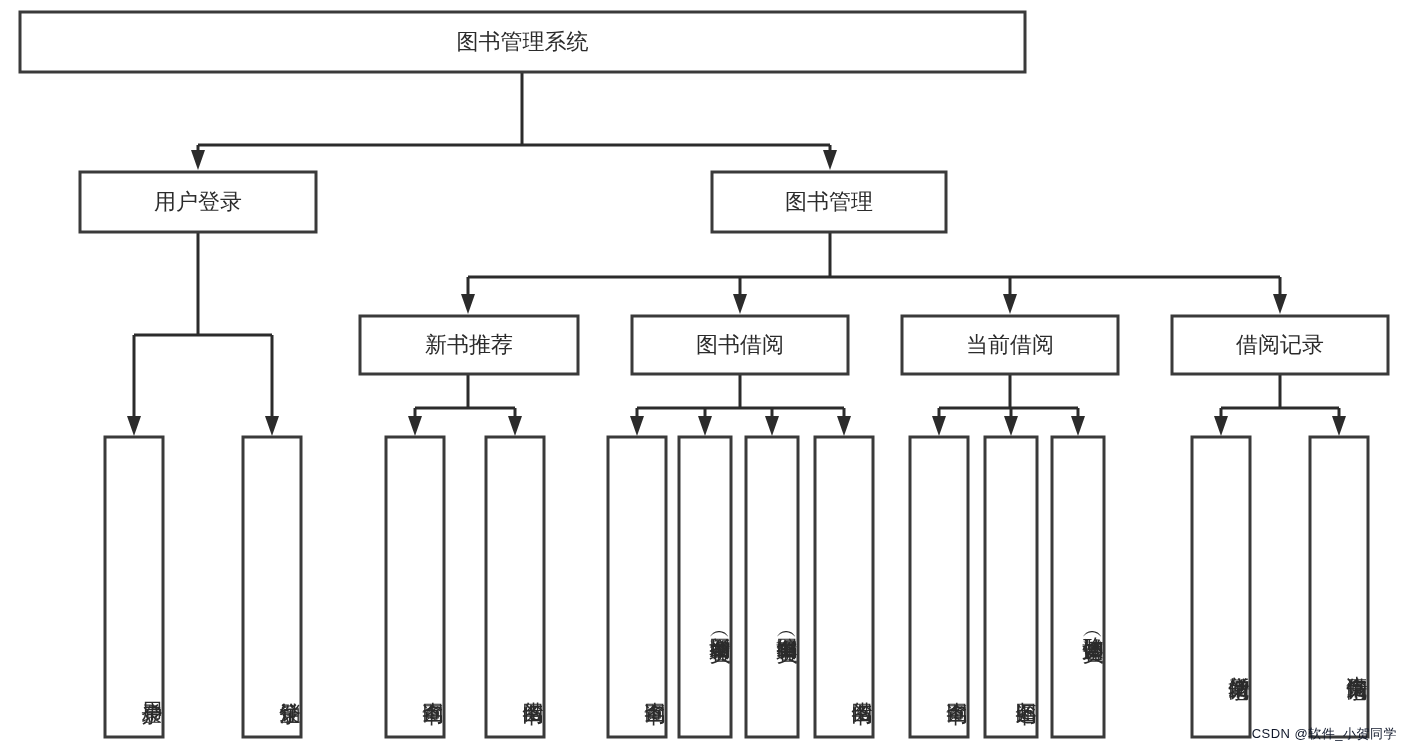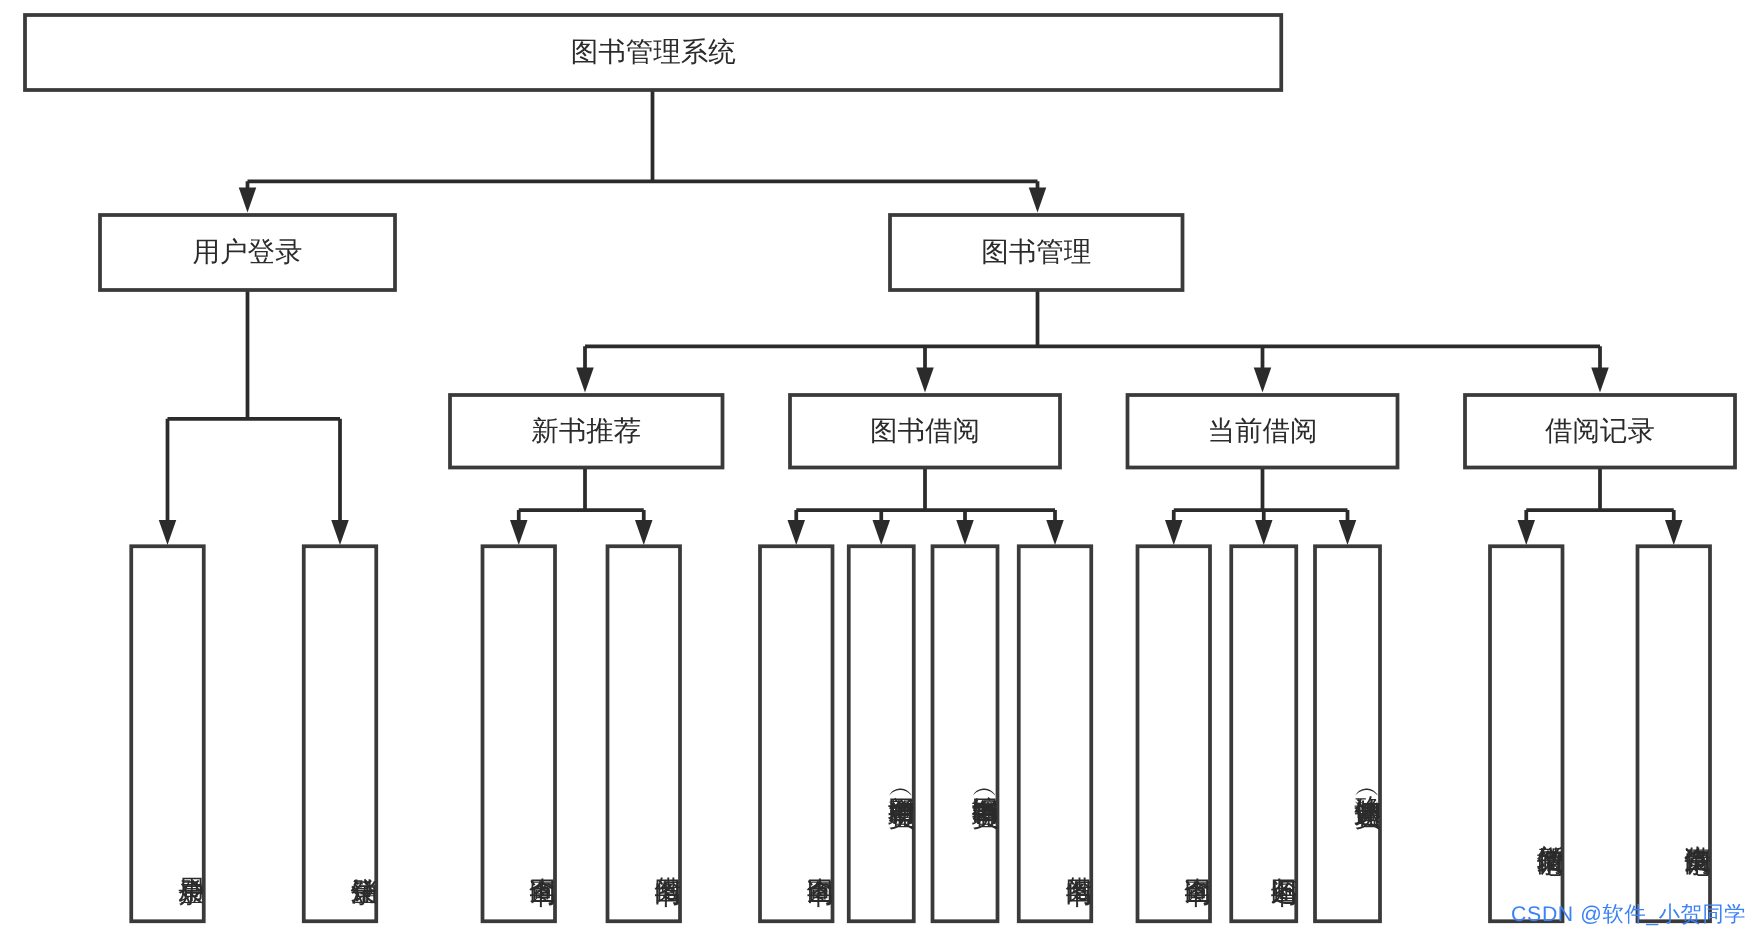--- a/index.html
+++ b/index.html
@@ -62,22 +62,22 @@
     display: flex;
     align-items: flex-start;
     justify-content: center;
     pointer-events: none;
   }
   .watermark {
     position: absolute;
     right: 8px;
     bottom: 4px;
     font-family: "Liberation Sans", "DejaVu Sans", sans-serif;
-    font-size: 17px;
-    color: #3b82f6;
+    font-size: 13px;
+    color: #0f172a;
     white-space: nowrap;
     letter-spacing: 0.5px;
   }
 </style>
 </head>
 <body>
 
 <div id="diagram-root">
   <svg id="flow-svg" viewBox="0 0 1405 747">
     <g id="edges-layer">

